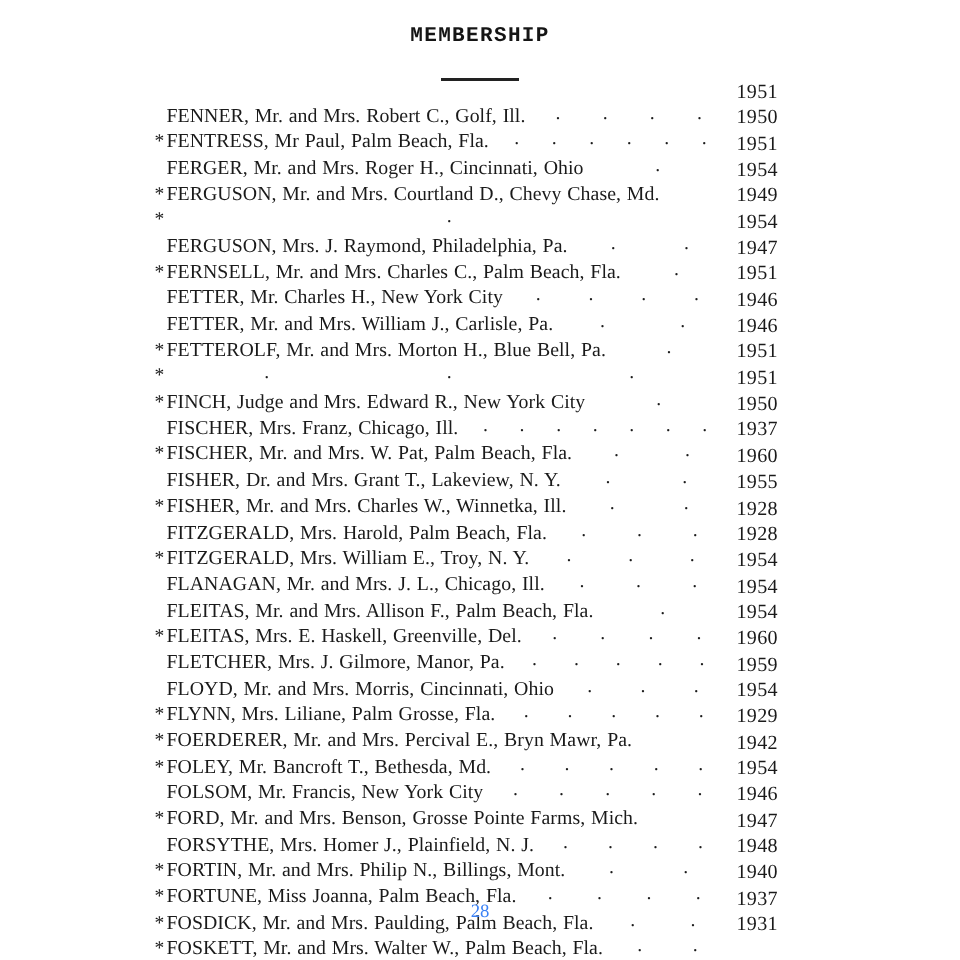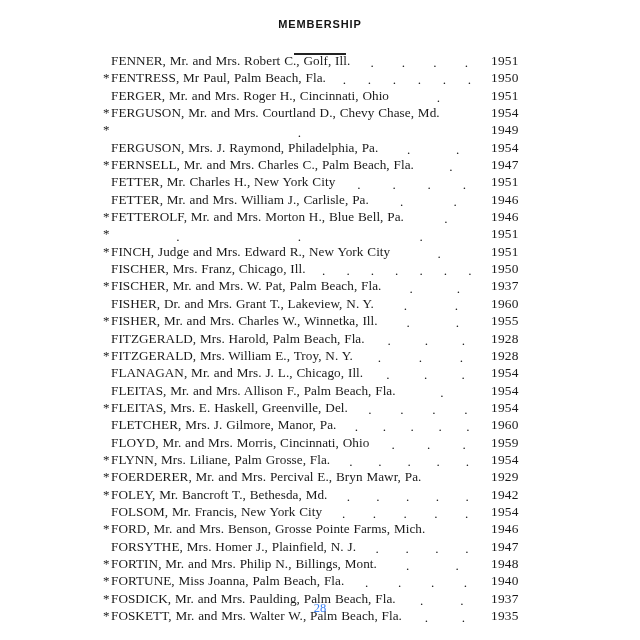--- a/index.html
+++ b/index.html
@@ -23,23 +23,23 @@
     height: 640px;
   }
 
   
   .page-header {
     text-align: center;
     margin: 0;
     padding-top: 14px;
   }
   .page-header .title {
-    font-family: Liberation Sans, sans-serif;
+    font-family: Liberation Mono, monospace;
     font-weight: bold;
-    font-size: 11px;
+    font-size: 14px;
     letter-spacing: 0.9px;
     color: #151515;
     display: inline-block;
   }
   .rule-wrap {
     text-align: center;
     margin-top: 9px;
   }
   .header-rule {
     display: inline-block;
@@ -64,25 +64,25 @@
     height: 17.35px;
     line-height: 17.35px;
     white-space: nowrap;
     font-size: 13.2px;
   }
 
   
   .entry-body {
     position: absolute;
     left: 0;
-    top: 0;
+    top: 16px;
     right: 45px;
     height: 17.35px;
     display: flex;
-    align-items: flex-end;
+    align-items: flex-start;
     overflow: hidden;
   }
 
   .star {
     display: inline-block;
     width: 8px;
     flex: 0 0 auto;
     text-align: left;
     font-size: 13px;
   }
@@ -519,21 +519,21 @@
       </li>
       <li class="entry">
         <span class="entry-body">
           <span class="star">*</span>
           <span class="entry-text">FOSKETT, Mr. and Mrs. Walter W., Palm Beach, Fla.</span>
           <span class="leaders">
             <span class="dot">.</span>
             <span class="dot">.</span>
           </span>
         </span>
-        <span class="entry-year">1935</span>
+        <span class="entry-year">1931</span>
       </li>
     </ul>
 
   <div class="page-footer">
     <span class="page-number">28</span>
   </div>
 
 </div>
 
 </body></html>

